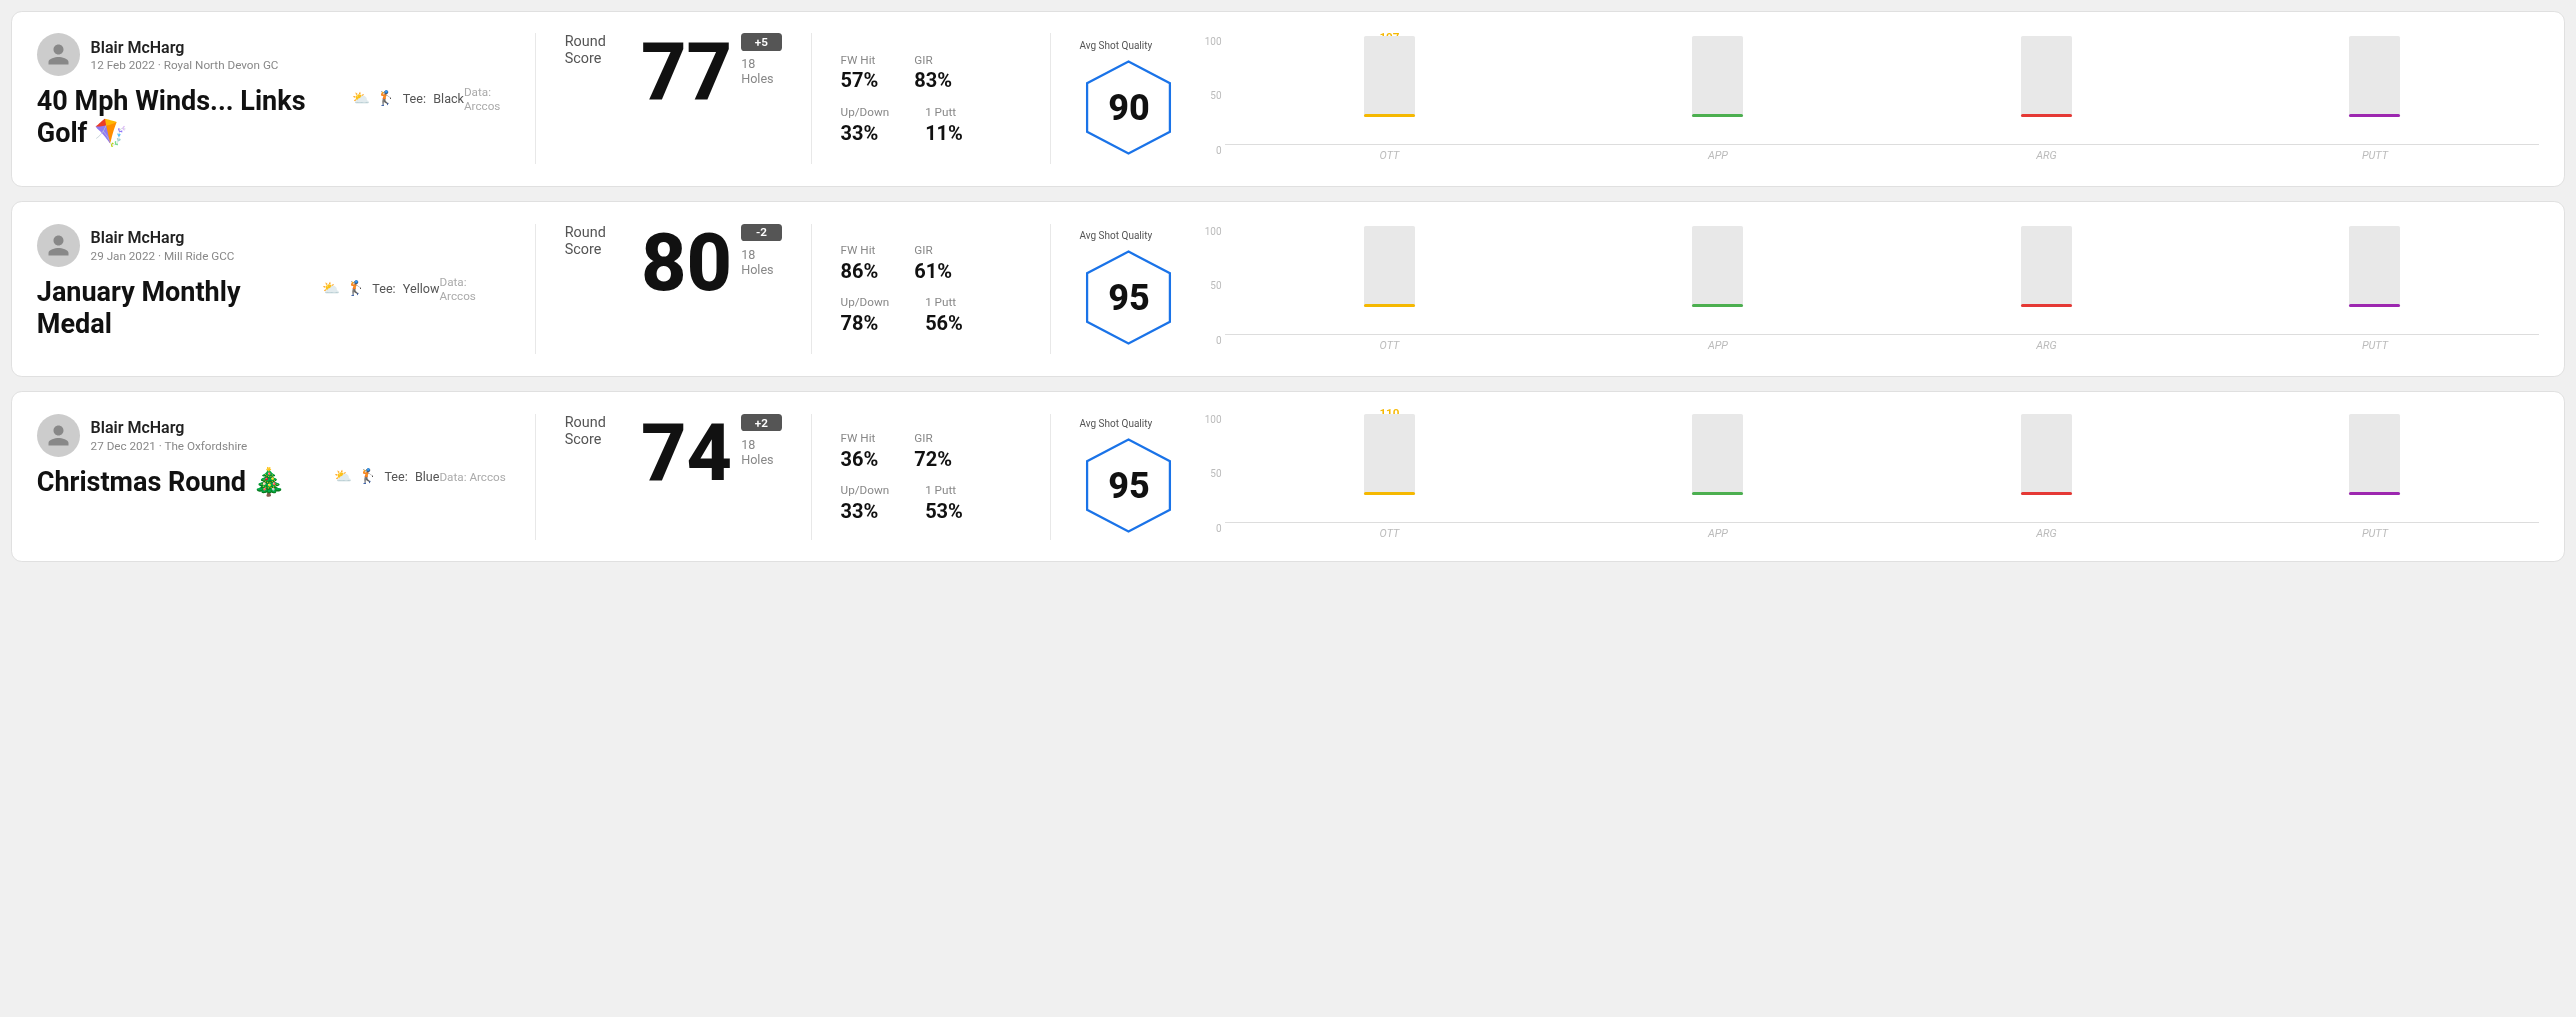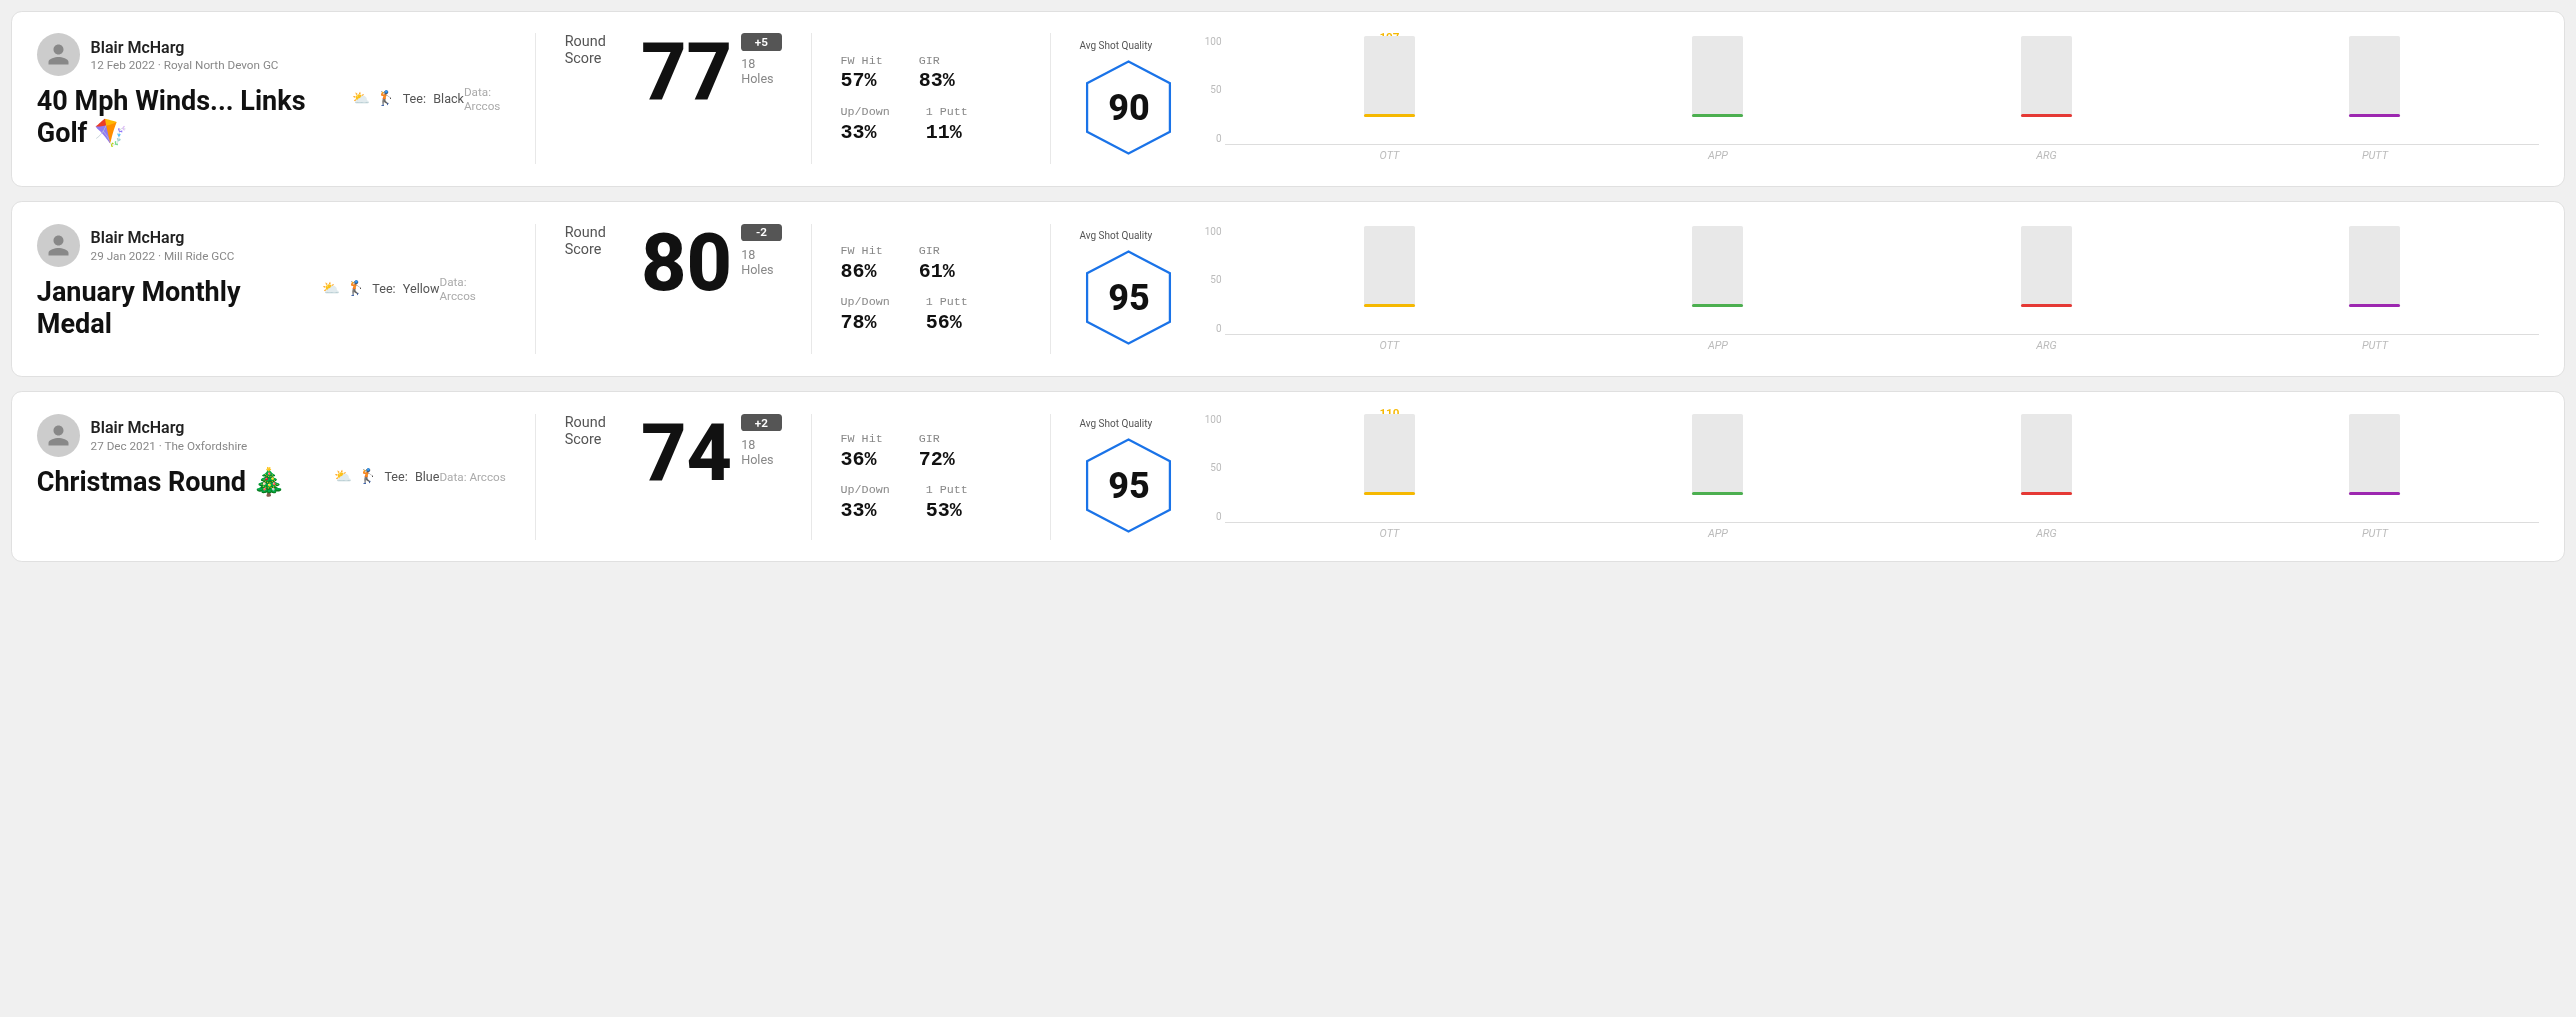--- a/index.html
+++ b/index.html
@@ -160,21 +160,20 @@
     }
 
     
     .stats-section {
       width: 180px;
       flex-shrink: 0;
       display: flex;
       flex-direction: column;
       justify-content: center;
       gap: 12.6px;
-      font-family: Liberation Mono, monospace;
     }
 
     .stats-row {
       display: flex;
       gap: 36px;
     }
 
     .stat-item {}
 
     .stat-item-label {
@@ -269,21 +268,21 @@
       position: relative;
       flex: 1;
       display: flex;
       flex-direction: column;
     }
 
     .chart-y-axis {
       position: absolute;
       left: 0;
       top: 0;
-      bottom: 18px;
+      bottom: 6px;
       display: flex;
       flex-direction: column;
       justify-content: space-between;
       padding-bottom: 0;
       width: 25px;
     }
 
     .chart-y-label {
       font-size: 10px;
       color: #bbb;

